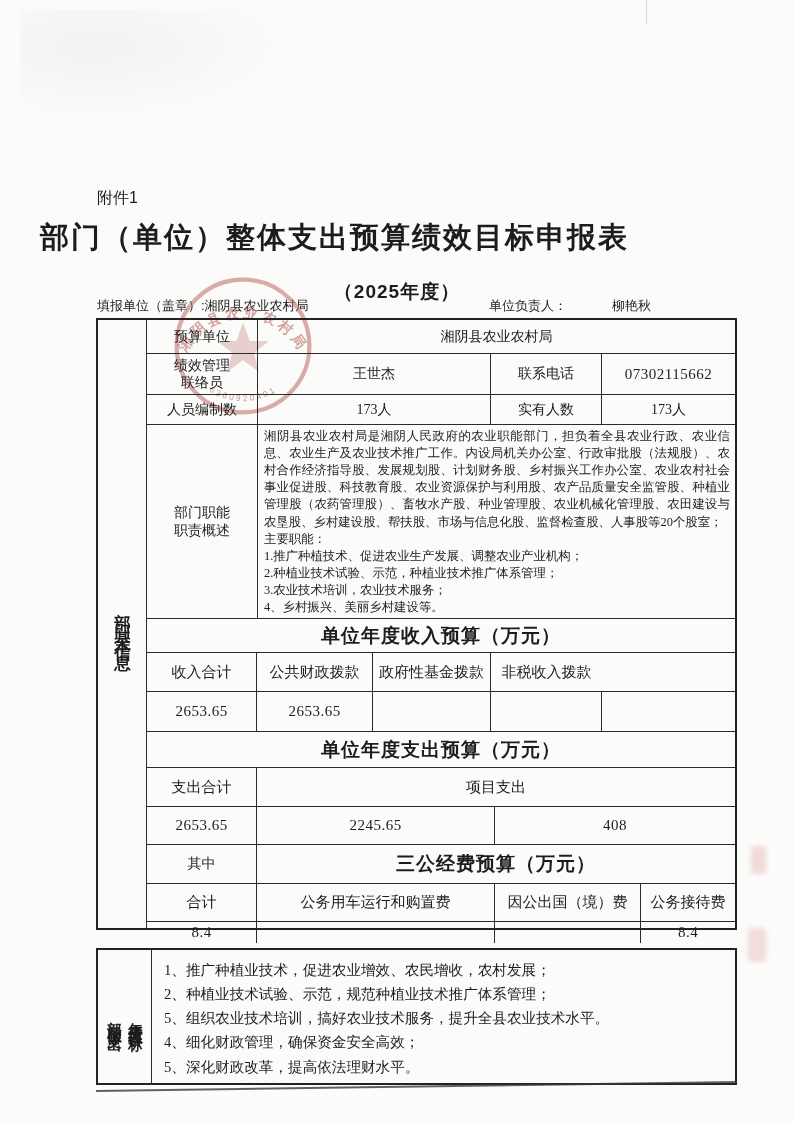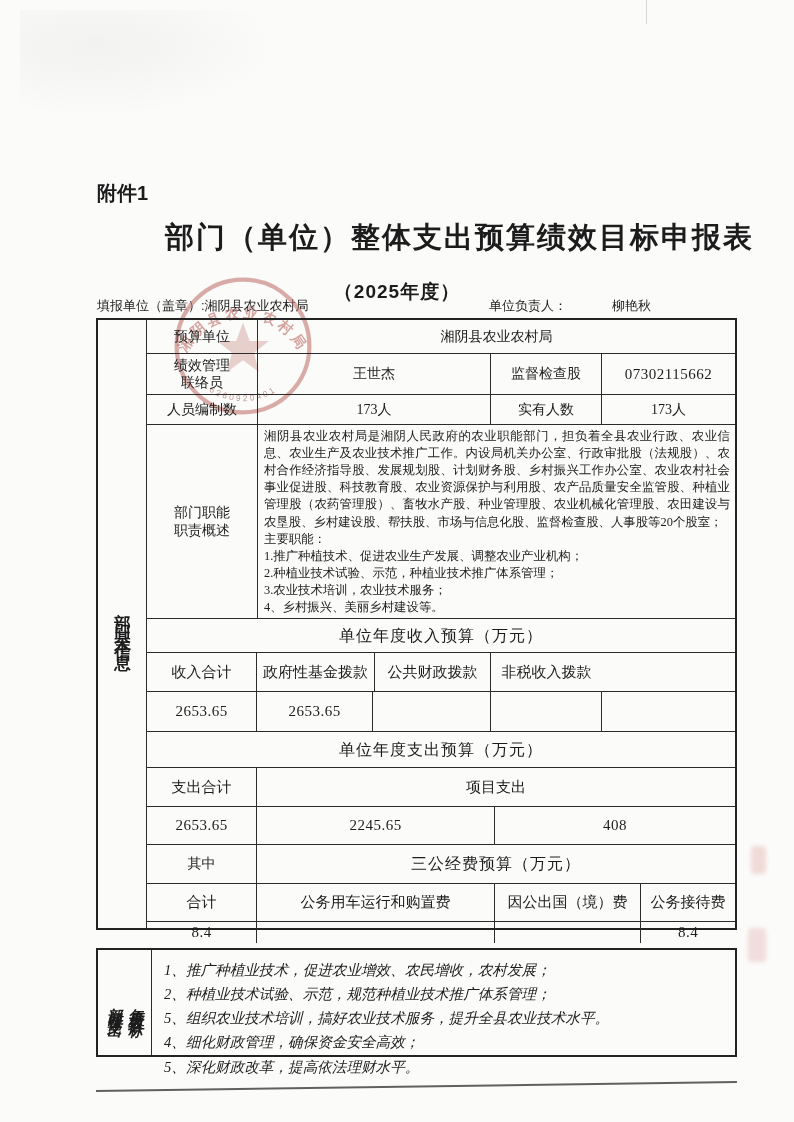--- a/index.html
+++ b/index.html
@@ -12,23 +12,23 @@
   }
   .abs{position:absolute;}
 
   
   .smudge{left:20px;top:10px;width:300px;height:120px;
     background:radial-gradient(ellipse at 25% 30%, rgba(160,160,160,0.10), rgba(160,160,160,0) 60%);}
   .scanline{left:646px;top:0;width:1px;height:24px;background:#d6d6d6;}
   .bleed1{left:751px;top:846px;width:15px;height:28px;background:rgba(214,145,140,0.30);filter:blur(2px);border-radius:4px;}
   .bleed2{left:748px;top:928px;width:18px;height:34px;background:rgba(214,145,140,0.28);filter:blur(2px);border-radius:4px;}
 
-  .attach{left:97px;top:180px;font-size:20px;font-weight:700;
-    font-family:"Liberation Sans","DejaVu Sans",sans-serif;}
-  .title{left:40px;top:218px;width:714px;text-align:right;
+  .attach{left:97px;top:188px;font-size:16px;font-weight:400;
+    font-family:"Liberation Sans","DejaVu Sans",sans-serif;}
+  .title{left:40px;top:218px;width:714px;text-align:left;
     font-size:29px;font-weight:700;letter-spacing:2px;
     font-family:"Liberation Sans","DejaVu Sans",sans-serif;}
   .year{left:40px;top:279px;width:714px;text-align:center;
     font-size:19px;font-weight:700;letter-spacing:1px;
     font-family:"Liberation Sans","DejaVu Sans",sans-serif;}
   .fillline{top:297px;font-size:13px;font-weight:400;
     font-family:"Liberation Sans","DejaVu Sans",sans-serif;}
   .fill-unit{left:97px;}
   .fill-head-label{left:489px;}
   .fill-head-name{left:612px;}
@@ -53,26 +53,26 @@
     display:flex;align-items:center;justify-content:center;text-align:center;
     font-size:14px;white-space:pre-line;line-height:1.25;padding:1px 2px;}
   .cell:last-child{border-right:none;}
   .num{font-size:15px;letter-spacing:0.5px;}
   .w110{flex:0 0 110px;} .w111{flex:0 0 111px;} .w116{flex:0 0 116px;}
   .w118{flex:0 0 118px;} .w233{flex:0 0 233px;}
   .w238{flex:0 0 238px;} .w146{flex:0 0 146px;} .wfill{flex:1;}
   .duty{align-items:flex-start;justify-content:flex-start;text-align:justify;
     font-size:12.4px;line-height:1.38;padding:3px 5px 2px 6px;}
   .hdr{font-size:15px;}
-  .sect{font-size:16px;font-weight:400;letter-spacing:1px;}
+  .sect{font-size:19px;font-weight:700;letter-spacing:1px;}
 
   
   .goal-box{
-    left:96px;top:948px;width:641px;height:109px;
-    border:2px solid #232323;box-sizing:border-box;display:flex;font-style:italic;
+    left:96px;top:948px;width:641px;height:137px;
+    border:2px solid #232323;box-sizing:border-box;display:flex;
   }
   .goal-labels{flex:0 0 54px;border-right:1.4px solid #2b2b2b;box-sizing:border-box;
     display:flex;align-items:center;justify-content:center;gap:2px;padding-top:4px;}
   .goal-labels .vtext2{writing-mode:vertical-lr;text-orientation:upright;
     font-size:14.5px;font-weight:700;letter-spacing:3px;
     font-family:"Liberation Sans","DejaVu Sans",sans-serif;}
   .goal-content{flex:1;padding:10px 10px 4px 12px;display:flex;
     flex-direction:column;justify-content:flex-start;gap:3px;}
   .goal-item{font-size:14.6px;line-height:1.45;}
   .skewline{left:96px;top:1090px;width:641px;height:2px;background:#3a3a3a;
@@ -116,21 +116,21 @@
 
     <div class="trow" style="flex:0 0 34px">
       <div class="cell w111">预算单位</div>
       <div class="cell wfill">湘阴县农业农村局</div>
     </div>
 
     <div class="trow" style="flex:0 0 41px">
       <div class="cell w111">绩效管理
 联络员</div>
       <div class="cell w233">王世杰</div>
-      <div class="cell w111">监督检查股</div>
+      <div class="cell w111">联系电话</div>
       <div class="cell wfill num">07302115662</div>
     </div>
 
     <div class="trow" style="flex:0 0 30px">
       <div class="cell w111">人员编制数</div>
       <div class="cell w233">173人</div>
       <div class="cell w111">实有人数</div>
       <div class="cell wfill">173人</div>
     </div>
 
@@ -144,22 +144,22 @@
 3.农业技术培训，农业技术服务；
 4、乡村振兴、美丽乡村建设等。</div>
     </div>
 
     <div class="trow" style="flex:0 0 34px">
       <div class="cell wfill sect">单位年度收入预算（万元）</div>
     </div>
 
     <div class="trow" style="flex:0 0 39px">
       <div class="cell w110 hdr">收入合计</div>
+      <div class="cell w116 hdr">公共财政拨款</div>
       <div class="cell w118 hdr">政府性基金拨款</div>
-      <div class="cell w116 hdr">公共财政拨款</div>
       <div class="cell w111 hdr">非税收入拨款</div>
     </div>
 
     <div class="trow" style="flex:0 0 40px">
       <div class="cell w110 num">2653.65</div>
       <div class="cell w116 num">2653.65</div>
       <div class="cell w118 num"></div>
       <div class="cell w111 num"></div>
       <div class="cell wfill num"></div>
     </div>

